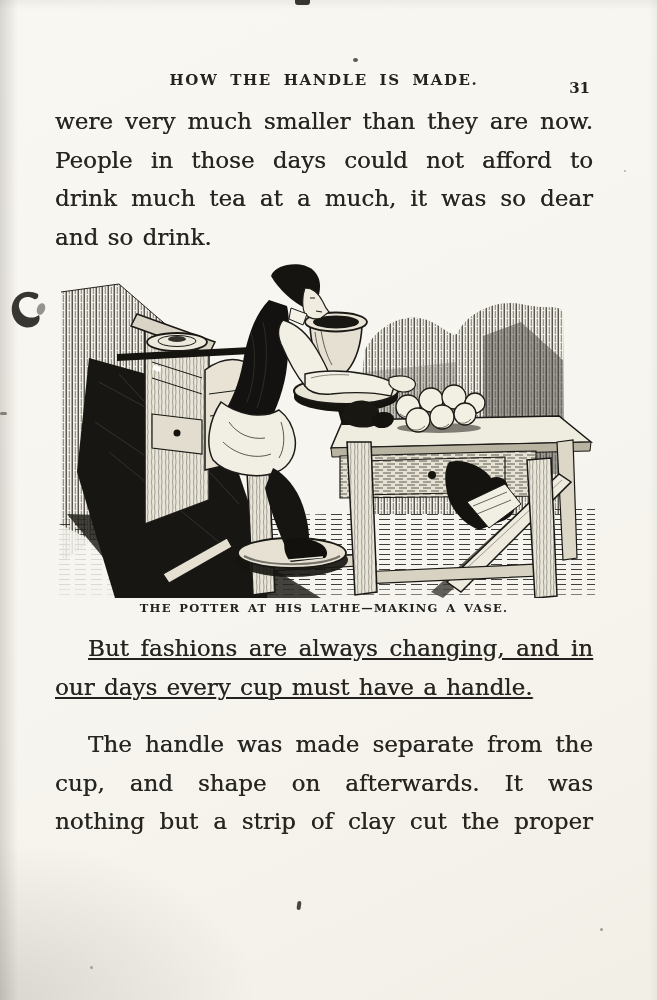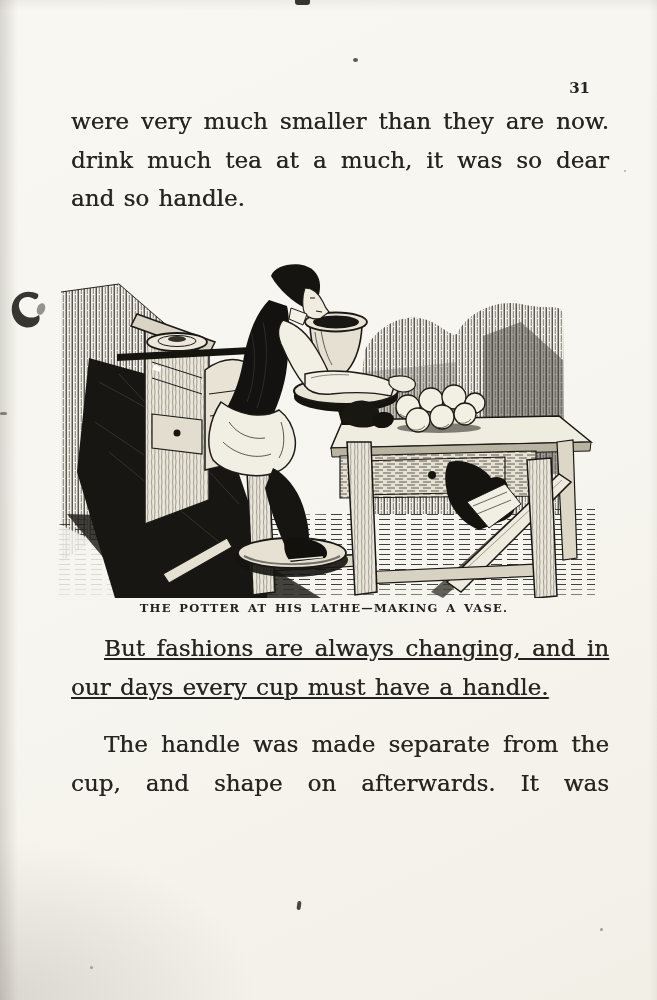--- a/index.html
+++ b/index.html
@@ -25,21 +25,21 @@
 
   .running-head{position:absolute;left:55px;top:71px;width:538px;height:20px;}
   .head-title{
     text-align:center;font-size:15px;font-weight:700;letter-spacing:1.6px;
     word-spacing:5px;color:#242320;
   }
   .folio{
     position:absolute;right:3px;top:8px;font-size:15px;font-weight:700;color:#242320;
   }
 
-  .textcol{position:absolute;left:71px;width:538px;}
+  .textcol{position:absolute;left:55px;width:538px;}
   .tline{
     height:38.6px;line-height:38.6px;font-size:23px;color:#26241f;
     word-spacing:2px;text-shadow:0.35px 0 0 rgba(38,36,31,.75);
     white-space:normal;
   }
   .just{text-align:justify;text-align-last:justify;-moz-text-align-last:justify;text-justify:inter-word;}
   .indent{padding-left:33px;}
   .p1{top:102px;}
   .p2{top:629px;text-decoration:underline;}
   .p3{top:705px;margin-top:20px;}
@@ -65,27 +65,29 @@
 <body>
 
 <div class="page">
 
   <div class="edge-left"></div>
   <div class="edge-right"></div>
   <div class="edge-top"></div>
   <div class="corner-bl"></div>
 
   <header class="running-head">
+    <div class="head-title">HOW THE HANDLE IS MADE.</div>
     <div class="folio">31</div>
   </header>
 
   <section class="textcol p1">
     <div class="tline just">were very much smaller than they are now.</div>
+    <div class="tline just">People in those days could not afford to</div>
     <div class="tline just">drink much tea at a much, it was so dear</div>
-    <div class="tline">and so handle.</div>
+    <div class="tline">and so drink.</div>
   </section>
 
   <svg class="illustration" viewBox="0 0 536 336" role="img" aria-label="Wood engraving of a potter seated at his lathe shaping a vase, with balls of clay on a work table">
     <defs>
       <pattern id="hv" width="6" height="8" patternUnits="userSpaceOnUse">
         <rect width="6" height="8" fill="#f1eee5"></rect>
         <line x1="1.2" y1="0" x2="1.2" y2="8" stroke="#26241f" stroke-width="1.1"></line>
         <line x1="4.3" y1="1" x2="4.3" y2="8" stroke="#26241f" stroke-width="0.7" opacity="0.8"></line>
       </pattern>
       <pattern id="hh" width="16" height="5" patternUnits="userSpaceOnUse">
@@ -223,20 +225,21 @@
   <div class="caption">THE POTTER AT HIS LATHE—MAKING A VASE.</div>
 
   <section class="textcol p2">
     <div class="tline just indent">But fashions are always changing, and in</div>
     <div class="tline">our days every cup must have a handle.</div>
   </section>
 
   <section class="textcol p3">
     <div class="tline just indent">The handle was made separate from the</div>
     <div class="tline just">cup, and shape on afterwards. It was</div>
+    <div class="tline just">nothing but a strip of clay cut the proper</div>
   </section>
 
   <svg class="mark smudge" viewBox="0 0 40 48">
     <path d="M30,8 C18,2 6,8 4,20 C2,33 12,44 24,41 C30,39 33,34 31,29 C25,34 13,32 11,21 C10,13 18,8 26,13 C29,14 31,11 30,8 Z" fill="#1d1b17" opacity="0.88"></path>
     <ellipse cx="33" cy="23" rx="4" ry="6" fill="#1d1b17" opacity="0.45" transform="rotate(20 33 23)"></ellipse>
   </svg>
   <div class="mark fleck-top"></div>
   <div class="mark fleck-head"></div>
   <div class="mark dash-left"></div>
   <div class="mark apostrophe"></div>

